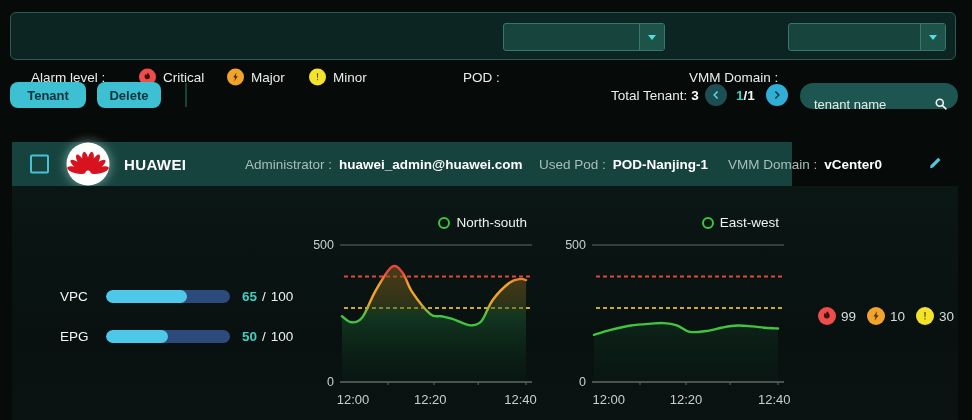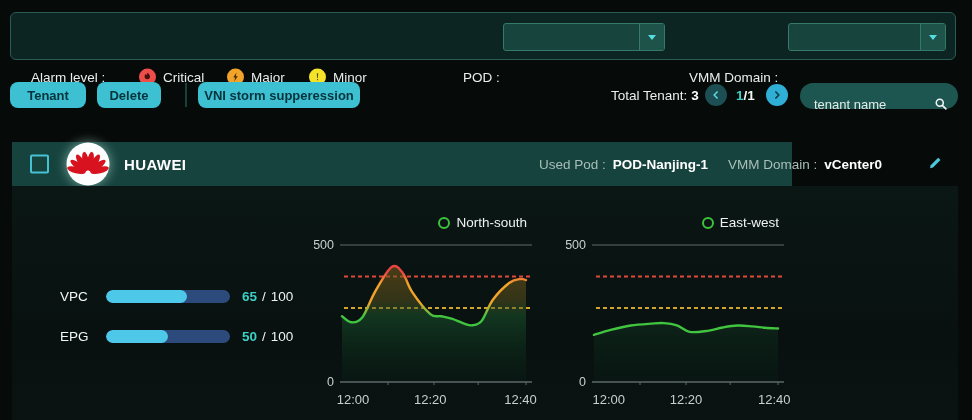--- a/index.html
+++ b/index.html
@@ -126,21 +126,20 @@
       <span class="select-value"></span>
       <span class="arrow-cell">
           <span class="tri-down"></span>
         </span>
     </div>
   </div>
 
   <button class="btn" style="left:10px;width:76px">Tenant</button>
   <button class="btn" style="left:97px;width:64px">Delete</button>
   <div class="v-divider"></div>
-  <button class="btn" style="left:198px;width:162px">VNI storm supperession</button>
 
   <span class="total-label"><span>Total Tenant:</span><b>3</b></span>
 
   <button class="pg-btn pg-prev">
     <svg width="12" height="12" viewBox="0 0 16 16">
         <polyline points="9.5,4 5.5,8 9.5,12" fill="none" stroke="#57d8e0" stroke-width="2.2" stroke-linecap="round" stroke-linejoin="round"></polyline>
       </svg>
   </button>
   <span class="page-ind"><span class="page-cur">1</span><span class="page-rest">/1</span></span>
   <button class="pg-btn pg-next">
@@ -171,20 +170,21 @@
           <ellipse cx="0" cy="-12" rx="3.2" ry="9.5" transform="rotate(11)"></ellipse>
           <ellipse cx="0" cy="-12" rx="3.2" ry="9.5" transform="rotate(32)"></ellipse>
           <ellipse cx="0" cy="-12" rx="3.2" ry="9.5" transform="rotate(54)"></ellipse>
           <ellipse cx="0" cy="-12" rx="3.2" ry="9.5" transform="rotate(76)"></ellipse>
         </g>
       </svg>
     </div>
 
     <span class="tb-item tenant-name">HUAWEI</span>
 
+    <span class="tb-item kv" style="left:233px"><span class="k">Administrator :</span><b>huawei_admin@huawei.com</b></span>
 
     <span class="tb-item kv" style="left:527px"><span class="k">Used Pod :</span><b>POD-Nanjing-1</b></span>
 
     <span class="tb-item kv" style="left:716px"><span class="k">VMM Domain :</span><b>vCenter0</b></span>
 
     <button class="tb-item edit-btn">
       <svg width="16" height="16" viewBox="0 0 16 16">
           <path d="M3 13.2l.7-3 7.5-7.5 2.3 2.3-7.5 7.5z" fill="#4cc9da"></path>
         </svg>
     </button>
@@ -271,15 +271,41 @@
           <line x1="176.16" y1="170" x2="176.16" y2="173" stroke="#5d6a67" stroke-width="1"></line>
           <line x1="224" y1="170" x2="224" y2="173" stroke="#5d6a67" stroke-width="1"></line>
           <text x="32" y="37" fill="#c6d0cd" font-size="12.5" text-anchor="end" font-family="Liberation Sans, sans-serif">500</text>
           <text x="32" y="174" fill="#c6d0cd" font-size="12.5" text-anchor="end" font-family="Liberation Sans, sans-serif">0</text>
           <text x="54.72" y="192" fill="#c6d0cd" font-size="13" text-anchor="middle" font-family="Liberation Sans, sans-serif">12:00</text>
           <text x="132" y="192" fill="#c6d0cd" font-size="13" text-anchor="middle" font-family="Liberation Sans, sans-serif">12:20</text>
           <text x="220.32" y="192" fill="#c6d0cd" font-size="13" text-anchor="middle" font-family="Liberation Sans, sans-serif">12:40</text>
         </svg>
     </div>
 
+    <div class="alarm-badges">
+      <span class="badge">
+        <span class="sev-icon sev-critical" style="width:18px;height:18px">
+          <svg width="12" height="12" viewBox="0 0 16 16">
+              <path d="M8.6 1.8c.9 1.9 3 3.1 3 5.6a3.9 3.9 0 0 1-7.8 0c0-1.6.7-2.5 1.6-3.6.3 1 .8 1.5 1.5 1.8-.3-1.6.6-2.8 1.7-3.8z" fill="#441010"></path>
+            </svg>
+        </span>
+        <span class="count">99</span>
+      </span>
+      <span class="badge">
+        <span class="sev-icon sev-major" style="width:18px;height:18px">
+          <svg width="12" height="12" viewBox="0 0 16 16">
+              <path d="M9.4 1.6 4.7 8.8h2.8L6.1 14.4l5.3-7.4H8.5z" fill="#4a2c08"></path>
+            </svg>
+        </span>
+        <span class="count">10</span>
+      </span>
+      <span class="badge">
+        <span class="sev-icon sev-minor" style="width:18px;height:18px">
+          <svg width="12" height="12" viewBox="0 0 16 16">
+              <path d="M7 2.6h2l-.4 7H7.4zM7.2 11h1.6v1.8H7.2z" fill="#56500a"></path>
+            </svg>
+        </span>
+        <span class="count">30</span>
+      </span>
+    </div>
 
   </div>
 </div>
 
 </body></html>

